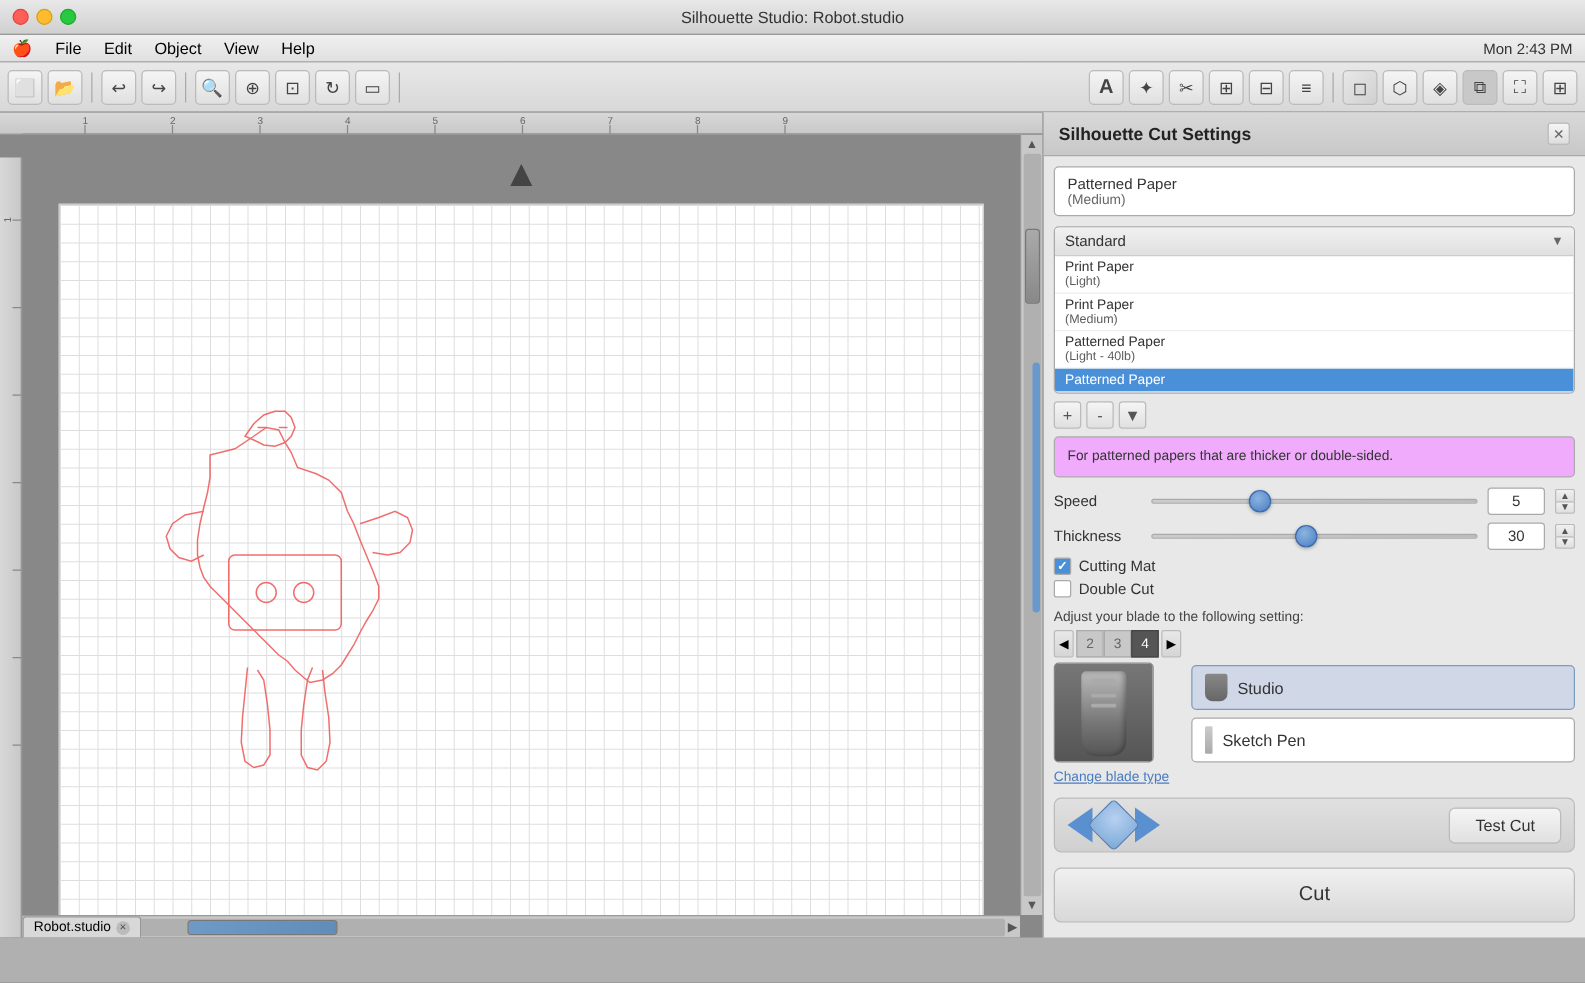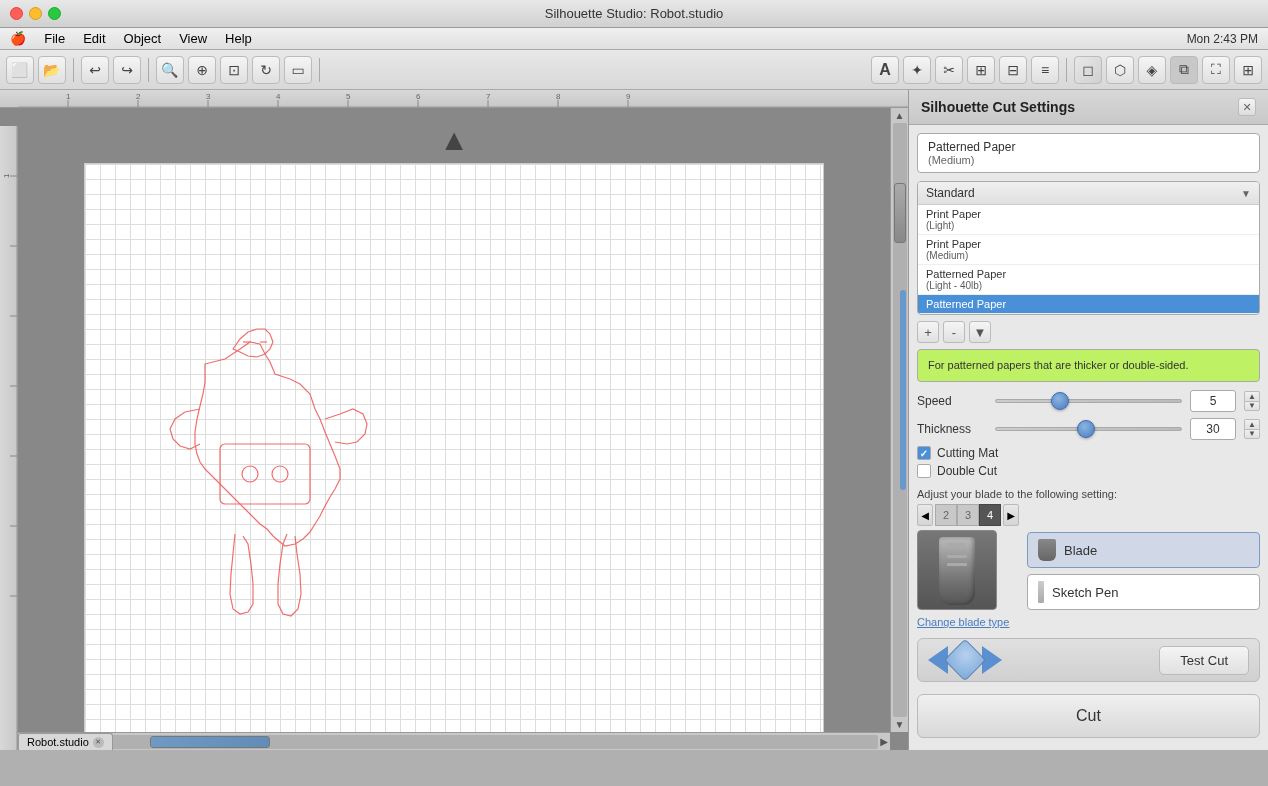--- a/index.html
+++ b/index.html
@@ -26,21 +26,21 @@
 
     
     .main { display: flex; height: calc(786px - 28px - 22px - 40px - 36px); }
 
     
     .canvas-area { flex: 1; background: #888; position: relative; overflow: hidden; }
     .canvas-ruler-top { height: 18px; background: linear-gradient(to bottom, #d8d8d8, #c8c8c8); border-bottom: 1px solid #999; }
     .canvas-ruler-left { position: absolute; top: 18px; left: 0; width: 18px; bottom: 20px; background: linear-gradient(to right, #d8d8d8, #c8c8c8); border-right: 1px solid #999; }
 
     
-    .cut-panel { width: 360px; background: #e8e8e8; border-left: 1px solid #999; display: flex; flex-direction: column; overflow: hidden; }
+    .cut-panel { width: 434px; background: #e8e8e8; border-left: 1px solid #999; display: flex; flex-direction: column; overflow: hidden; }
     .cut-panel-header { background: linear-gradient(to bottom, #d8d8d8, #c8c8c8); padding: 8px 12px; display: flex; align-items: center; justify-content: space-between; border-bottom: 1px solid #aaa; }
     .cut-panel-title { font-size: 14px; font-weight: 600; color: #222; }
     .close-btn { width: 18px; height: 18px; background: linear-gradient(to bottom, #f5f5f5, #ddd); border: 1px solid #bbb; border-radius: 3px; display: flex; align-items: center; justify-content: center; cursor: pointer; font-size: 11px; color: #666; }
 
     
     .material-display { margin: 8px; background: white; border: 1px solid #aaa; border-radius: 4px; padding: 6px 10px; }
     .material-name { font-size: 12px; font-weight: 500; color: #333; }
     .material-sub { font-size: 11px; color: #666; }
 
     .material-dropdown { margin: 0 8px 6px; background: white; border: 1px solid #aaa; border-radius: 4px; overflow: hidden; position: relative; }
@@ -49,21 +49,21 @@
     .dropdown-arrow { font-size: 10px; color: #666; }
     .material-list { max-height: 120px; overflow-y: auto; }
     .material-list-item { padding: 3px 8px; font-size: 11px; color: #333; border-bottom: 1px solid #eee; }
     .material-list-item.selected { background: #4a90d9; color: white; }
     .material-list-item .mat-sub { font-size: 10px; opacity: 0.8; }
 
     .material-controls { margin: 0 8px 6px; display: flex; align-items: center; gap: 4px; }
     .mat-ctrl-btn { width: 22px; height: 22px; background: linear-gradient(to bottom, #f5f5f5, #e0e0e0); border: 1px solid #bbb; border-radius: 3px; display: flex; align-items: center; justify-content: center; cursor: pointer; font-size: 13px; color: #555; }
 
     
-    .description-box { margin: 0 8px 8px; background: #bef264; border: 1px solid #aaa; border-radius: 4px; padding: 8px 10px; font-size: 11px; color: #333; line-height: 1.4; }
+    .description-box { margin: 0 8px 8px; background: #f0abfc; border: 1px solid #aaa; border-radius: 4px; padding: 8px 10px; font-size: 11px; color: #333; line-height: 1.4; }
 
     
     .param-row { margin: 0 8px 6px; display: flex; align-items: center; gap: 8px; }
     .param-label { font-size: 12px; color: #333; width: 70px; }
     .slider-container { flex: 1; position: relative; height: 20px; display: flex; align-items: center; }
     .slider-track { width: 100%; height: 4px; background: linear-gradient(to right, #ccc, #bbb); border: 1px solid #aaa; border-radius: 2px; }
     .slider-thumb { width: 18px; height: 18px; background: radial-gradient(circle at 40% 35%, #8ab4e0, #4a7cc0); border: 1px solid #3a6aad; border-radius: 50%; position: absolute; top: 50%; transform: translateY(-50%); cursor: pointer; box-shadow: 0 1px 3px rgba(0,0,0,0.3); }
     .param-value-box { width: 46px; height: 22px; background: white; border: 1px solid #aaa; border-radius: 3px; display: flex; align-items: center; justify-content: center; font-size: 12px; color: #333; }
     .param-stepper { display: flex; flex-direction: column; gap: 0; }
     .stepper-btn { width: 16px; height: 10px; background: linear-gradient(to bottom, #f0f0f0, #e0e0e0); border: 1px solid #bbb; display: flex; align-items: center; justify-content: center; font-size: 8px; cursor: pointer; color: #555; line-height: 1; }
@@ -349,21 +349,21 @@
             <div style="position: absolute; top: 6px; left: 50%; transform: translateX(-50%); width: 18px; height: 5px; background: #aaa; border-radius: 2px;"></div>
             <div style="position: absolute; top: 18px; left: 50%; transform: translateX(-50%); width: 20px; height: 3px; background: #aaa; border-radius: 1px;"></div>
             <div style="position: absolute; top: 26px; left: 50%; transform: translateX(-50%); width: 20px; height: 3px; background: #aaa; border-radius: 1px;"></div>
           </div>
         </div>
       </div>
 
       <div style="flex: 1; display: flex; flex-direction: column; gap: 6px; padding-top: 28px;">
         <div style="display: flex; align-items: center; gap: 8px; padding: 6px 10px; background: #d0d8e8; border: 1px solid #7a9cc0; border-radius: 4px; cursor: pointer;">
           <div style="width: 18px; height: 22px; background: linear-gradient(to bottom, #888, #666); border-radius: 2px 2px 6px 6px;"></div>
-          <span style="font-size: 13px; color: #333; font-weight: 500;">Blade</span>
+          <span style="font-size: 13px; color: #333; font-weight: 500;">Studio</span>
         </div>
         <div style="display: flex; align-items: center; gap: 8px; padding: 6px 10px; background: white; border: 1px solid #aaa; border-radius: 4px; cursor: pointer;">
           <div style="width: 6px; height: 22px; background: linear-gradient(to bottom, #ccc, #aaa); border-radius: 1px;"></div>
           <span style="font-size: 13px; color: #333;">Sketch Pen</span>
         </div>
       </div>
     </div>
 
     <div class="change-blade-link">Change blade type</div>
 

